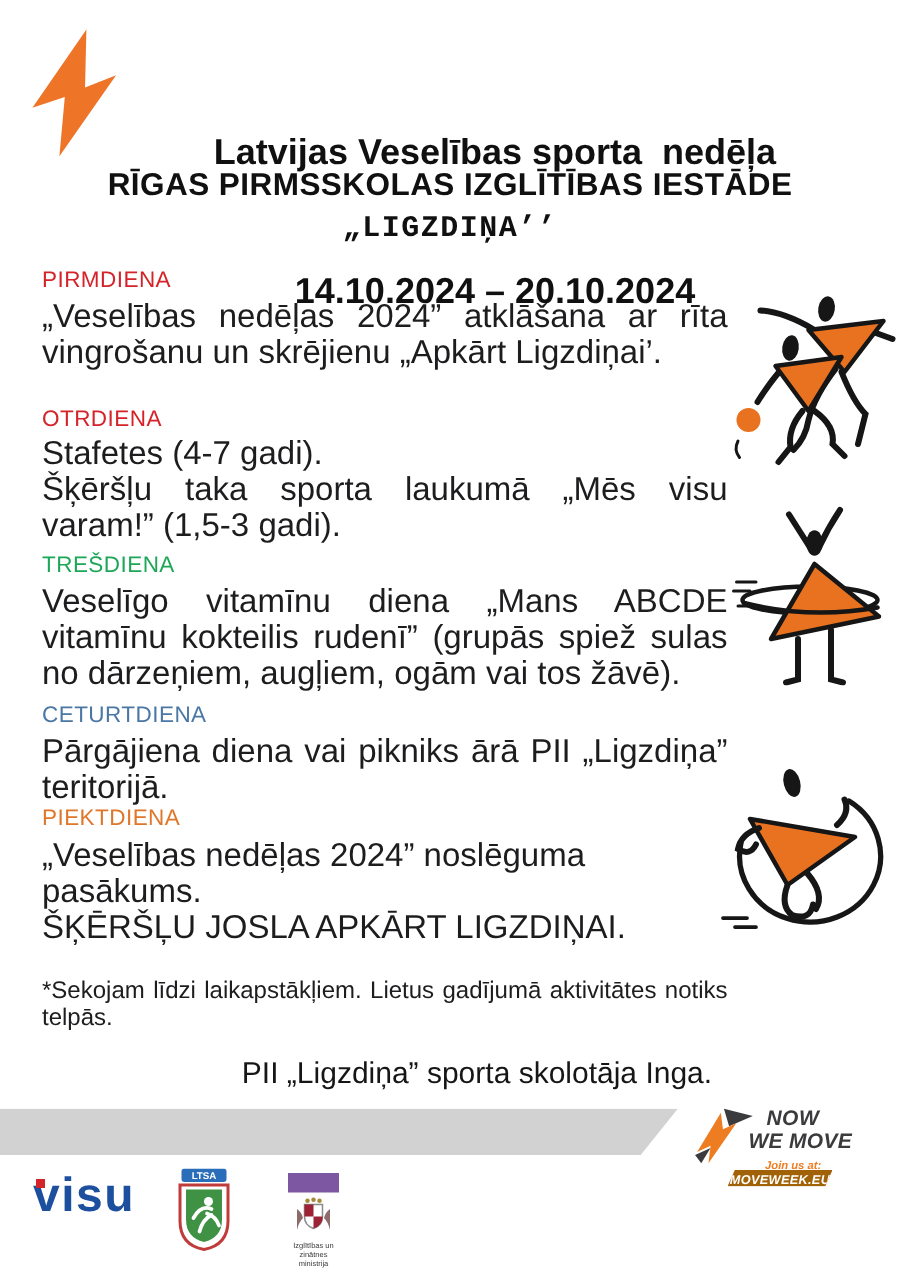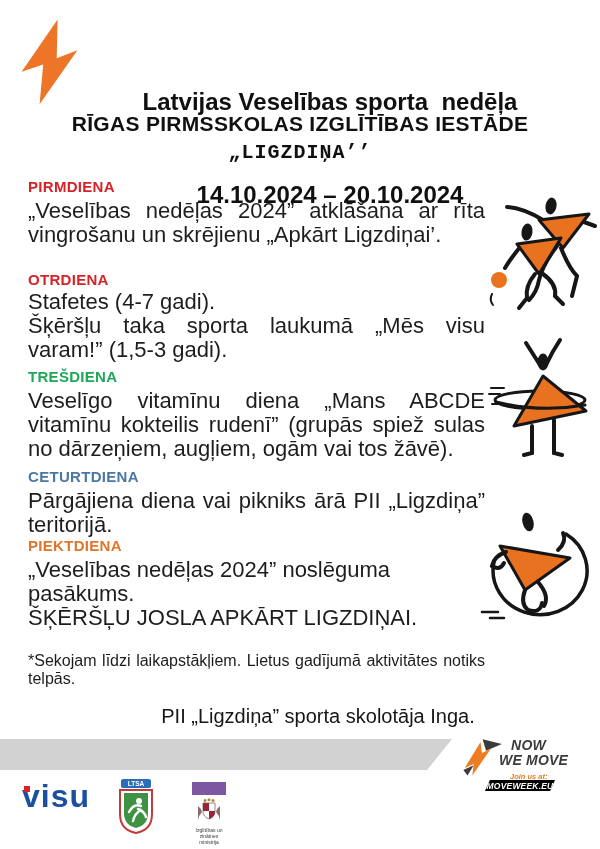--- a/index.html
+++ b/index.html
@@ -10,40 +10,40 @@
   .bolt{position:absolute;left:18px;top:14px;width:90px;height:94px;}
   .htitle{position:absolute;left:96px;top:24px;width:468px;text-align:center;
           font-weight:bold;font-size:24px;line-height:31px;color:#101010;white-space:pre-wrap;}
 
   .inst{position:absolute;left:0;top:112px;width:600px;text-align:center;color:#101010;}
   .inst .l1{font-size:21px;font-weight:bold;letter-spacing:.3px;}
   .inst .l2{font-size:20px;font-weight:bold;font-family:"Liberation Mono",monospace;margin-top:5px;letter-spacing:1px;}
 
   
   .content{position:absolute;left:28px;top:176px;width:457px;}
-  .day-label{font-size:15px;font-weight:bold;line-height:18px;letter-spacing:.3px;}
+  .day-label{font-size:15px;font-weight:normal;line-height:18px;letter-spacing:.3px;}
   .day p{margin:0;font-size:22px;line-height:24px;color:#1d1d1f;}
   .just{text-align:justify;text-justify:inter-word;}
   .c-red{color:#d5232a}.c-green{color:#1fa758}.c-blue{color:#4b77a4}.c-orange{color:#e0762a}
   .m0{margin:2px 0 3px}.m1{margin:24px 0 1px}.m2{margin:6px 0 3px}.m3{margin:7px 0 3px}.m4{margin:0 0 3px}
   .note{margin-top:22px !important;}
 
   .credit{position:absolute;left:0;top:705px;width:600px;text-align:center;padding-left:36px;
           box-sizing:border-box;font-size:20px;color:#161616;}
 
   
   .band{position:absolute;left:0;top:739px;width:452px;height:31px;background:#d2d2d2;
         clip-path:polygon(0 0,100% 0,94.5% 100%,0 100%);}
 
   .nwm{position:absolute;left:455px;top:733px;width:145px;height:78px;}
   .nwm svg{position:absolute;left:7px;top:4px;}
   .nwm .t1{position:absolute;left:56px;top:4px;font-size:14px;font-weight:bold;font-style:italic;color:#3b3b3d;letter-spacing:.3px;}
   .nwm .t2{position:absolute;left:44px;top:19px;font-size:14px;font-weight:bold;font-style:italic;color:#3b3b3d;letter-spacing:.2px;}
   .nwm .join{position:absolute;left:55px;top:39px;font-size:7.5px;font-weight:bold;font-style:italic;color:#ee7d22;}
-  .nwm .banner{position:absolute;left:30px;top:47px;width:70px;height:11px;background:#000000;
+  .nwm .banner{position:absolute;left:30px;top:47px;width:70px;height:11px;background:#a16207;
                clip-path:polygon(7% 0,100% 0,93% 100%,0 100%);
                display:flex;align-items:center;justify-content:center;}
   .nwm .banner span{font-size:8.5px;font-weight:bold;font-style:italic;color:#ffffff;letter-spacing:.2px;}
 
   .isca{position:absolute;left:22px;top:781px;font-size:32px;font-weight:bold;color:#1d4f9f;
         letter-spacing:1px;line-height:30px;}
   .isca .dot{position:absolute;left:2px;top:5px;width:6px;height:6px;background:#d5232a;}
 
   .ltsa{position:absolute;left:116px;top:779px;}
   .ministry{position:absolute;left:186px;top:782px;width:46px;text-align:center;}

